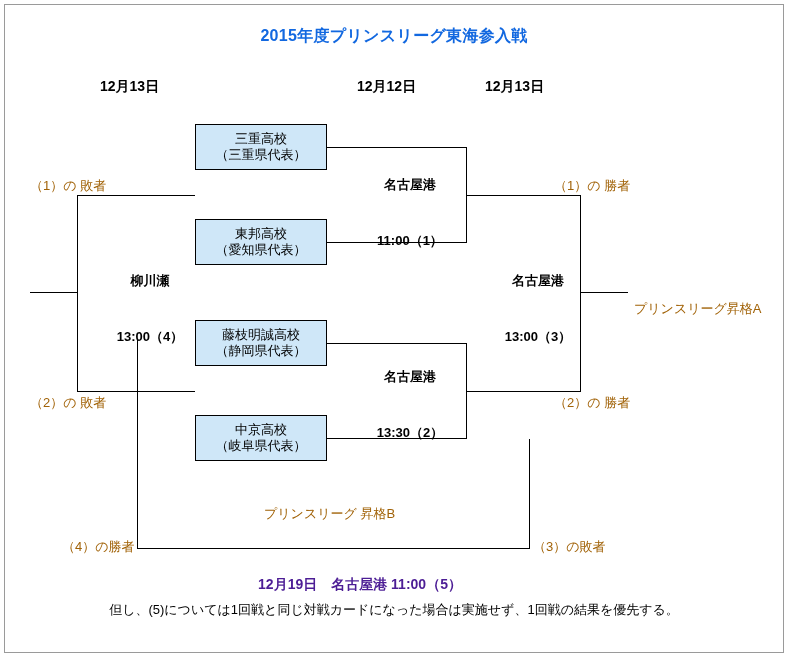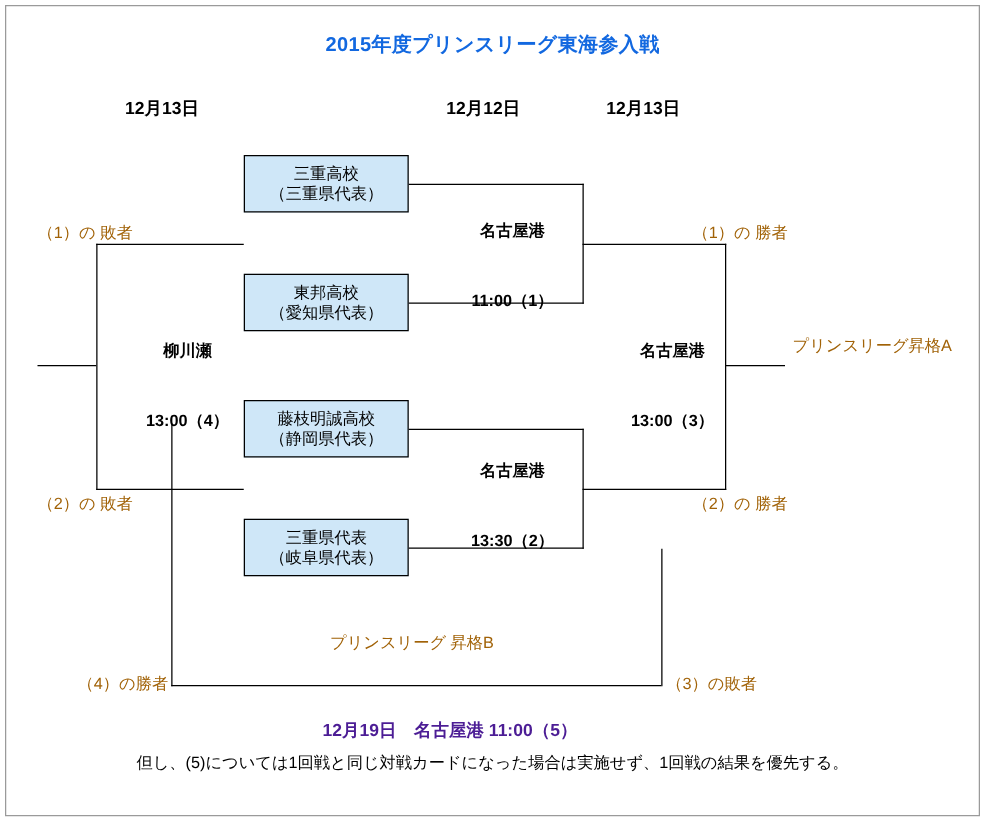--- a/index.html
+++ b/index.html
@@ -130,21 +130,21 @@
   </div>
   <div class="team-box" style="left:195px; top:219px;">
     <span class="l1">東邦高校</span>
     <span class="l2">（愛知県代表）</span>
   </div>
   <div class="team-box" style="left:195px; top:320px;">
     <span class="l1">藤枝明誠高校</span>
     <span class="l2">（静岡県代表）</span>
   </div>
   <div class="team-box" style="left:195px; top:415px;">
-    <span class="l1">三重県代表</span>
+    <span class="l1">中京高校</span>
     <span class="l2">（岐阜県代表）</span>
   </div>
 
   <div class="ln h" style="left:327px; top:147px; width:140px;"></div>
 
   <div class="ln h" style="left:327px; top:242px; width:140px;"></div>
 
   <div class="ln v" style="left:466px; top:147px; height:96px;"></div>
 
   <div class="ln h" style="left:466px; top:195px; width:115px;"></div>
@@ -181,21 +181,21 @@
   </div>
   <div class="match" style="left:80px; top:272px; width:140px;">
     <span class="l1">柳川瀬</span>
     <span class="l2">13:00（4）</span>
   </div>
 
   <div class="lbl" style="left:30px; top:177px;">（1）の 敗者</div>
   <div class="lbl" style="left:30px; top:394px;">（2）の 敗者</div>
   <div class="lbl" style="left:554px; top:177px;">（1）の 勝者</div>
   <div class="lbl" style="left:554px; top:394px;">（2）の 勝者</div>
-  <div class="lbl" style="left:634px; top:268px;">プリンスリーグ昇格A</div>
+  <div class="lbl" style="left:634px; top:300px;">プリンスリーグ昇格A</div>
   <div class="lbl" style="left:264px; top:505px;">プリンスリーグ 昇格B</div>
   <div class="lbl" style="left:62px; top:538px;">（4）の勝者</div>
   <div class="lbl" style="left:533px; top:538px;">（3）の敗者</div>
 
   <div class="footer-main">12月19日　名古屋港  11:00（5）</div>
   <div class="footer-note">但し、(5)については1回戦と同じ対戦カードになった場合は実施せず、1回戦の結果を優先する。</div>
 
 </div>
 
 </body></html>

